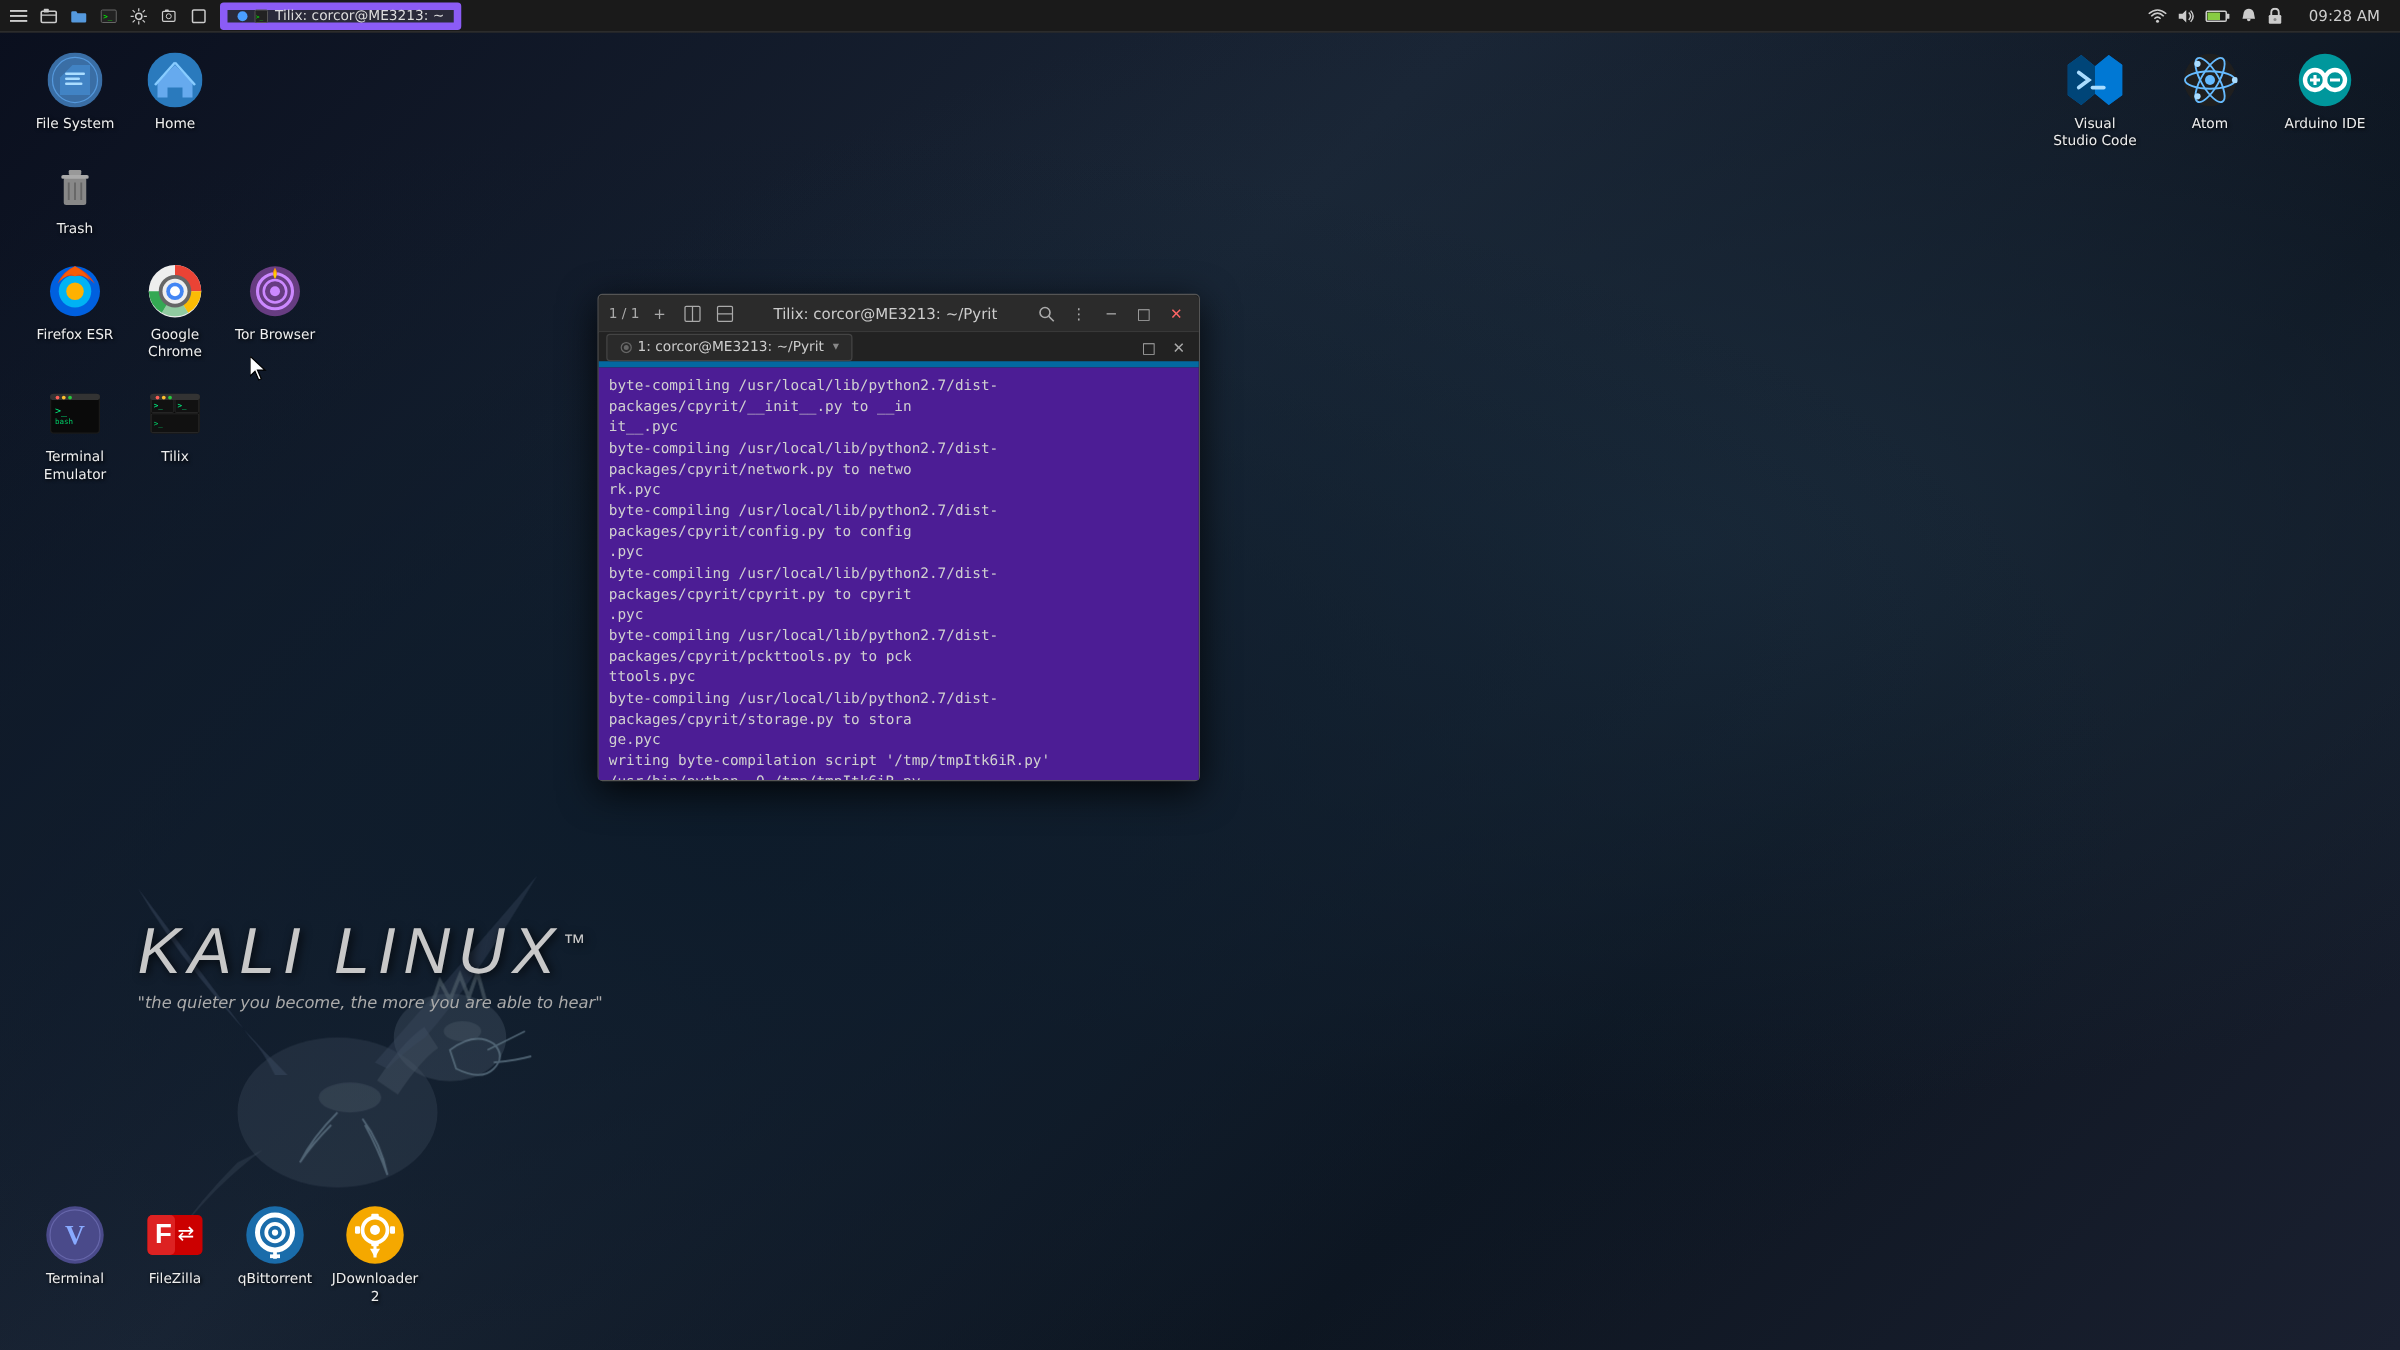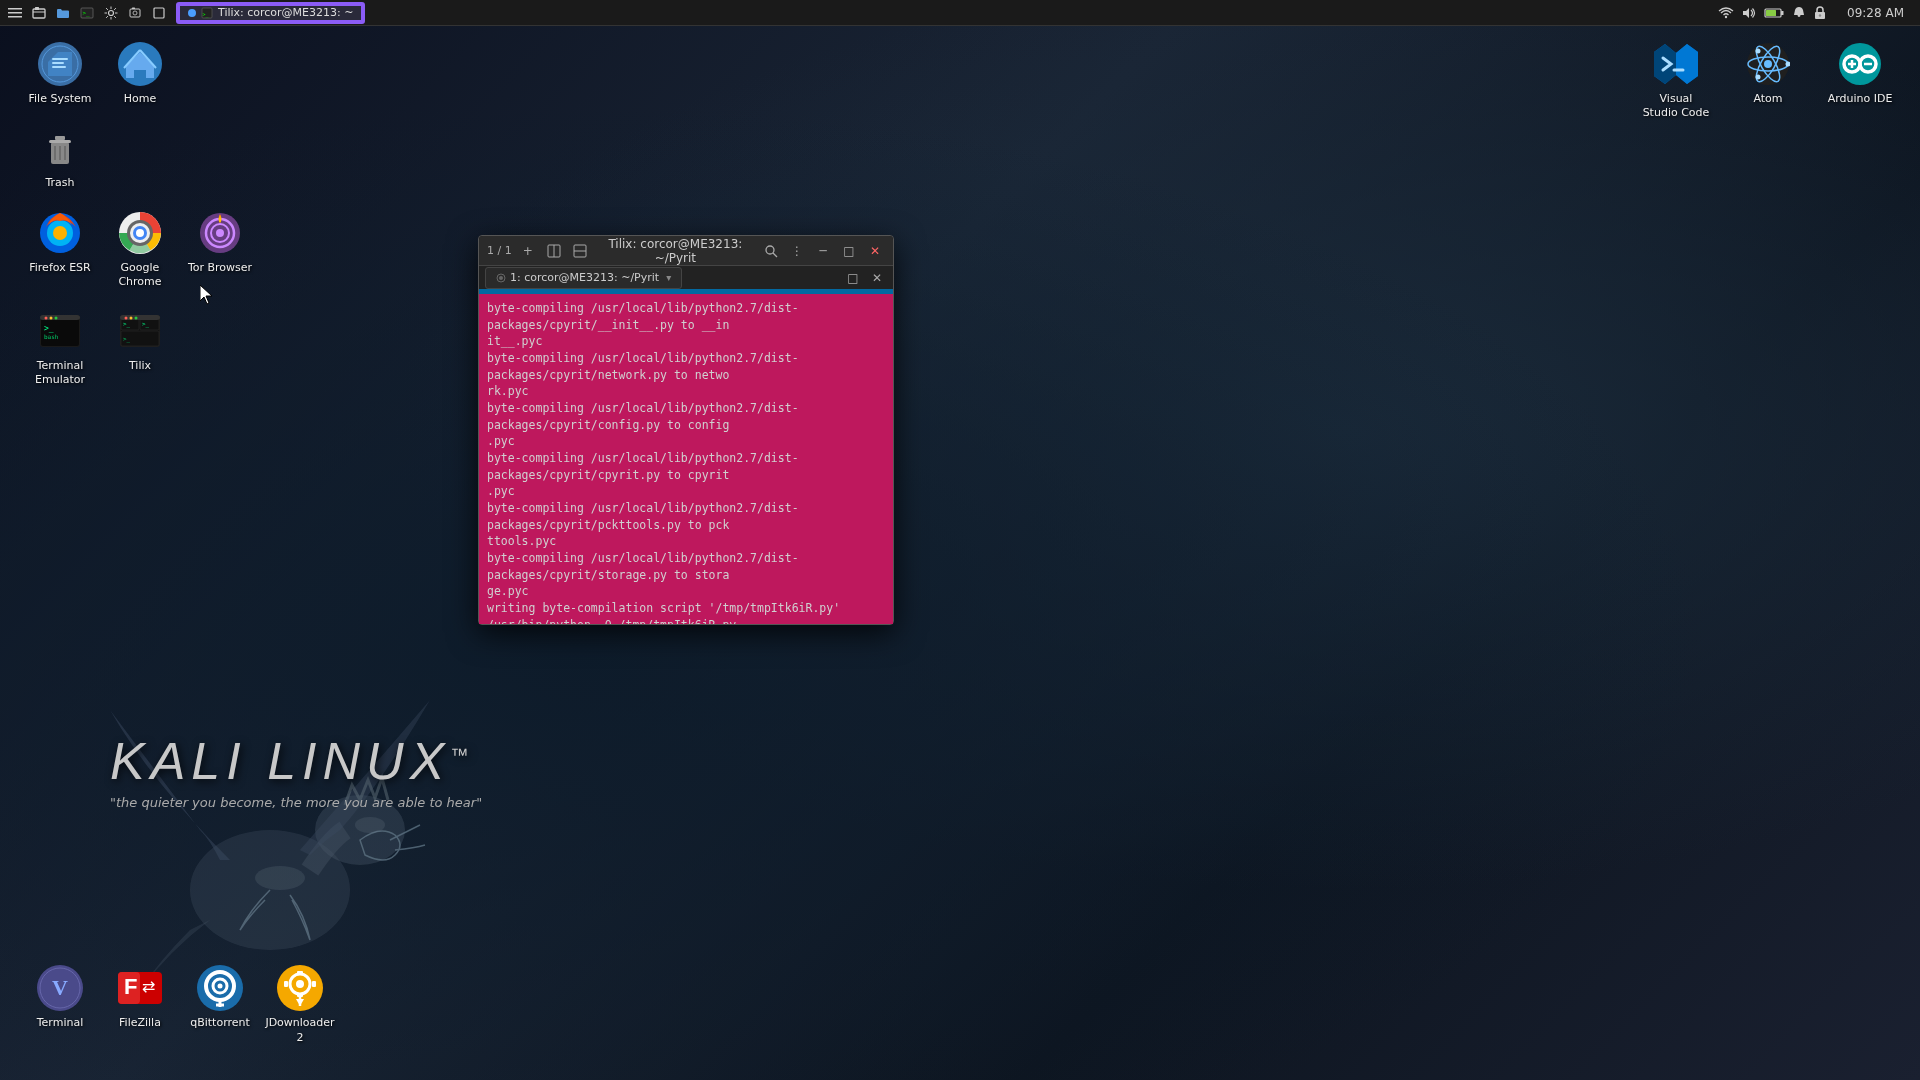--- a/index.html
+++ b/index.html
@@ -102,21 +102,21 @@
       gap: 2px;
       margin-left: 6px;
     }
     .taskbar-app-btn {
       height: 22px;
       padding: 0 8px;
       display: flex;
       align-items: center;
       gap: 5px;
       background: #2a2a3a;
-      border: 4px solid #8b5cf6;
+      border: 6px solid #8b5cf6;
       border-radius: 3px;
       cursor: pointer;
       color: #ddd;
       font-size: 11px;
     }
     .taskbar-app-btn .dot {
       width: 8px; height: 8px;
       border-radius: 50%;
       background: #4a9eff;
     }
@@ -191,21 +191,21 @@
       display: flex;
       gap: 0px;
       z-index: 10;
     }
 
     
     .terminal-window {
       position: absolute;
       top: 235px;
       left: 478px;
-      width: 416px;
+      width: 482px;
       background: #1a1a1a;
       border: 1px solid #555;
       border-radius: 4px;
       z-index: 50;
       box-shadow: 0 8px 30px rgba(0,0,0,0.8);
     }
 
     .terminal-titlebar {
       height: 30px;
       background: #2b2b2b;
@@ -250,21 +250,21 @@
     }
     .tab-counter {
       display: flex;
       align-items: center;
       color: #aaa;
       font-size: 11px;
       gap: 2px;
     }
 
     .terminal-content {
-      background: #be185d;
+      background: #4c1d95;
       padding: 6px 8px;
       font-family: 'DejaVu Sans Mono', 'Liberation Mono', 'Courier New', monospace;
       font-size: 11.5px;
       color: #d0d0d0;
       height: 330px;
       overflow: hidden;
       line-height: 1.45;
     }
     .terminal-content .line { display: block; }
 

